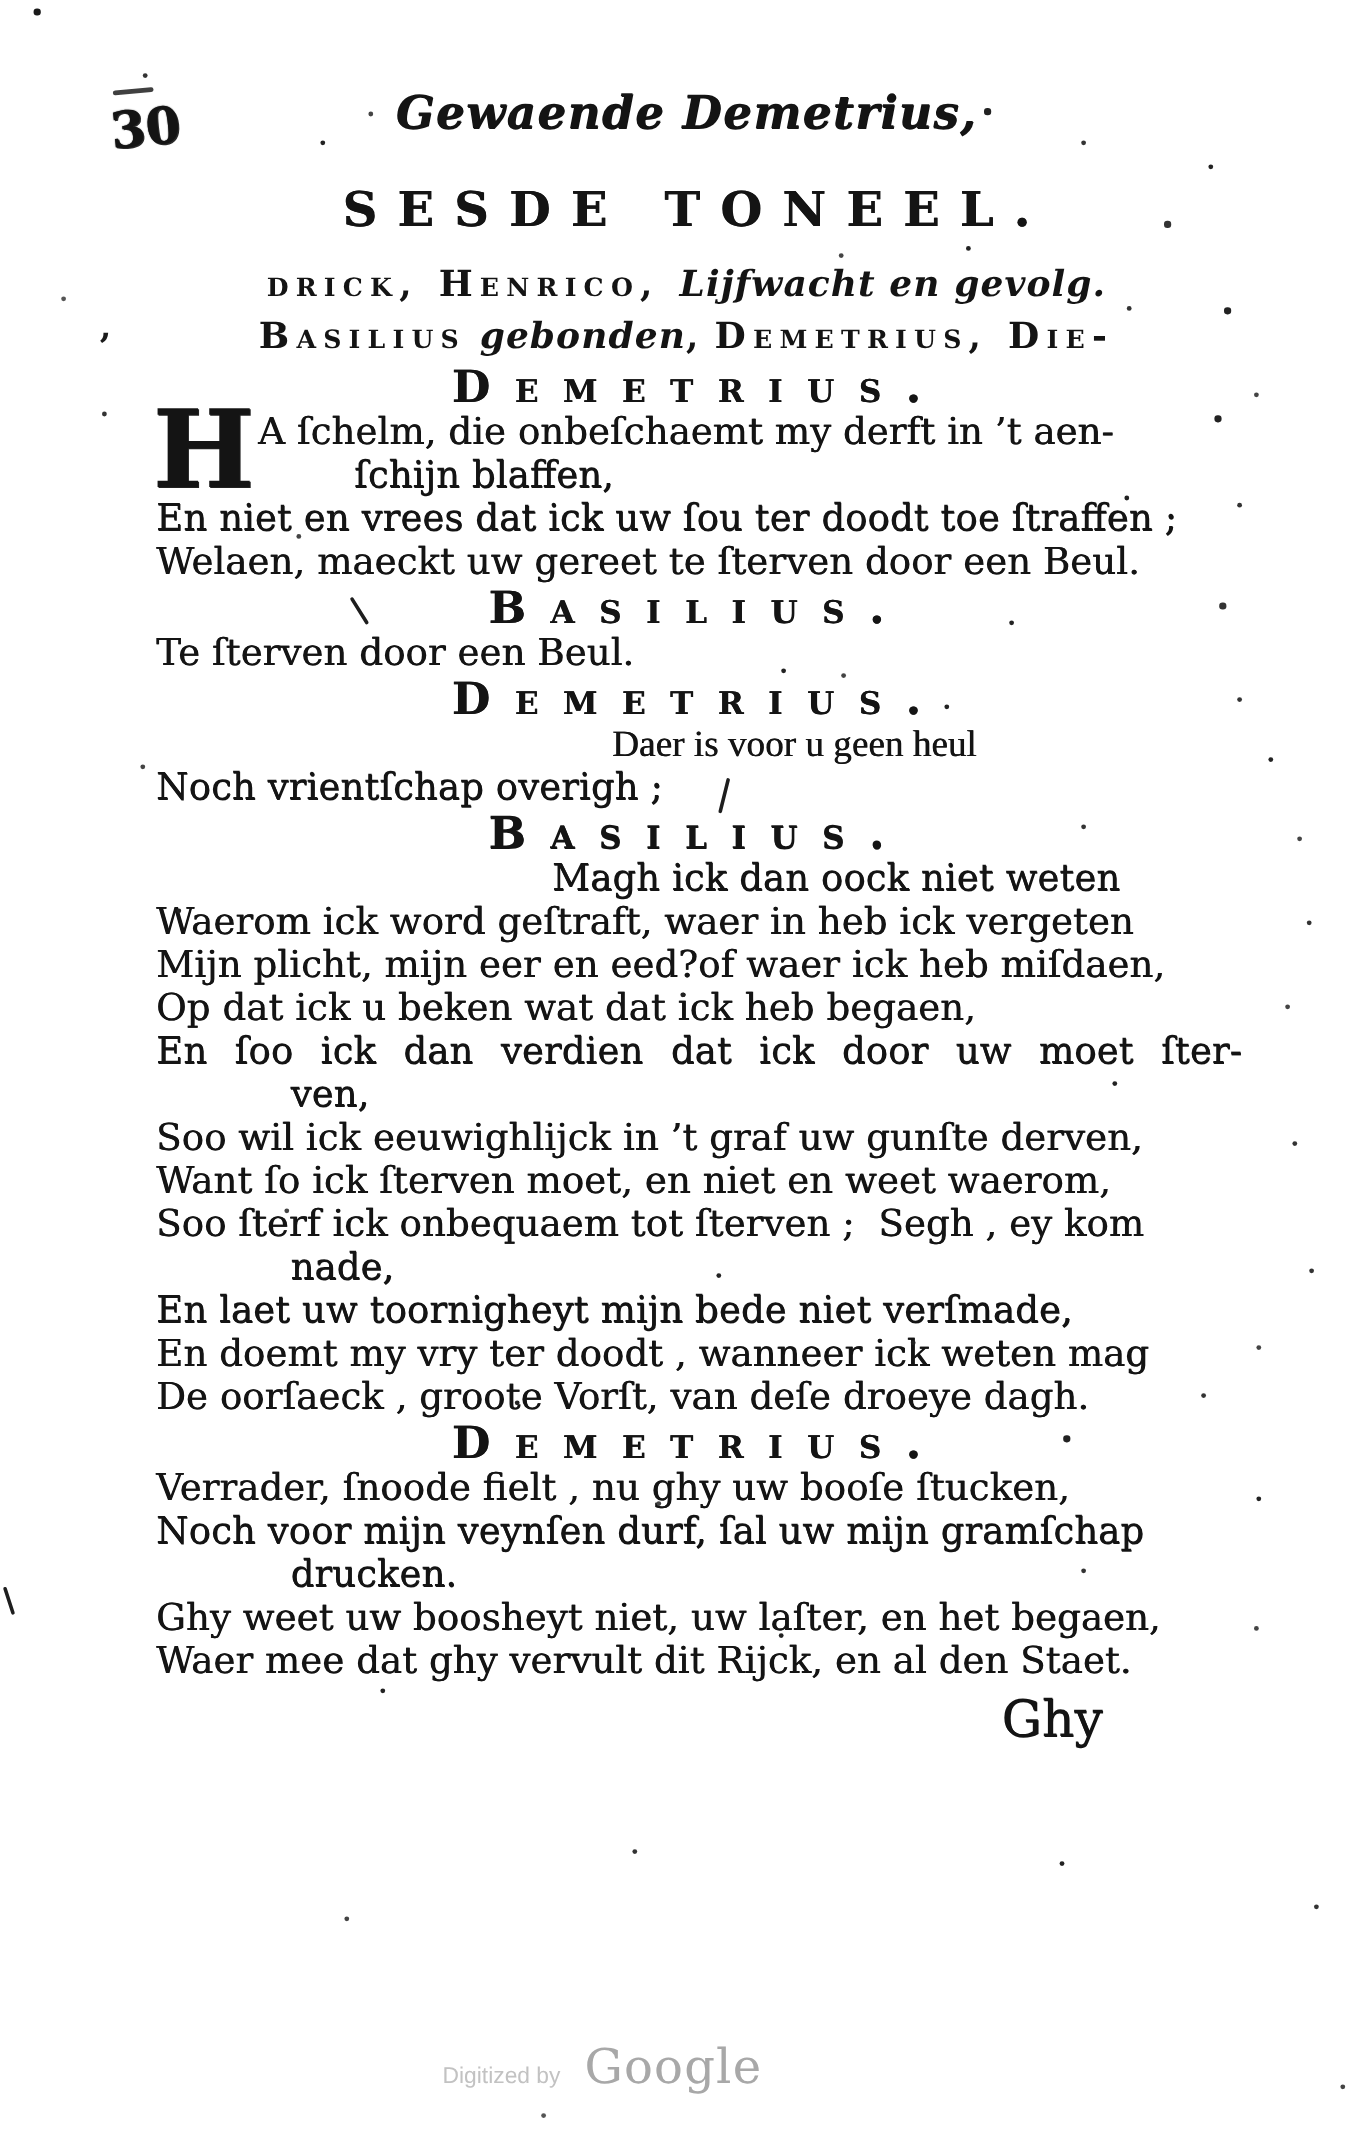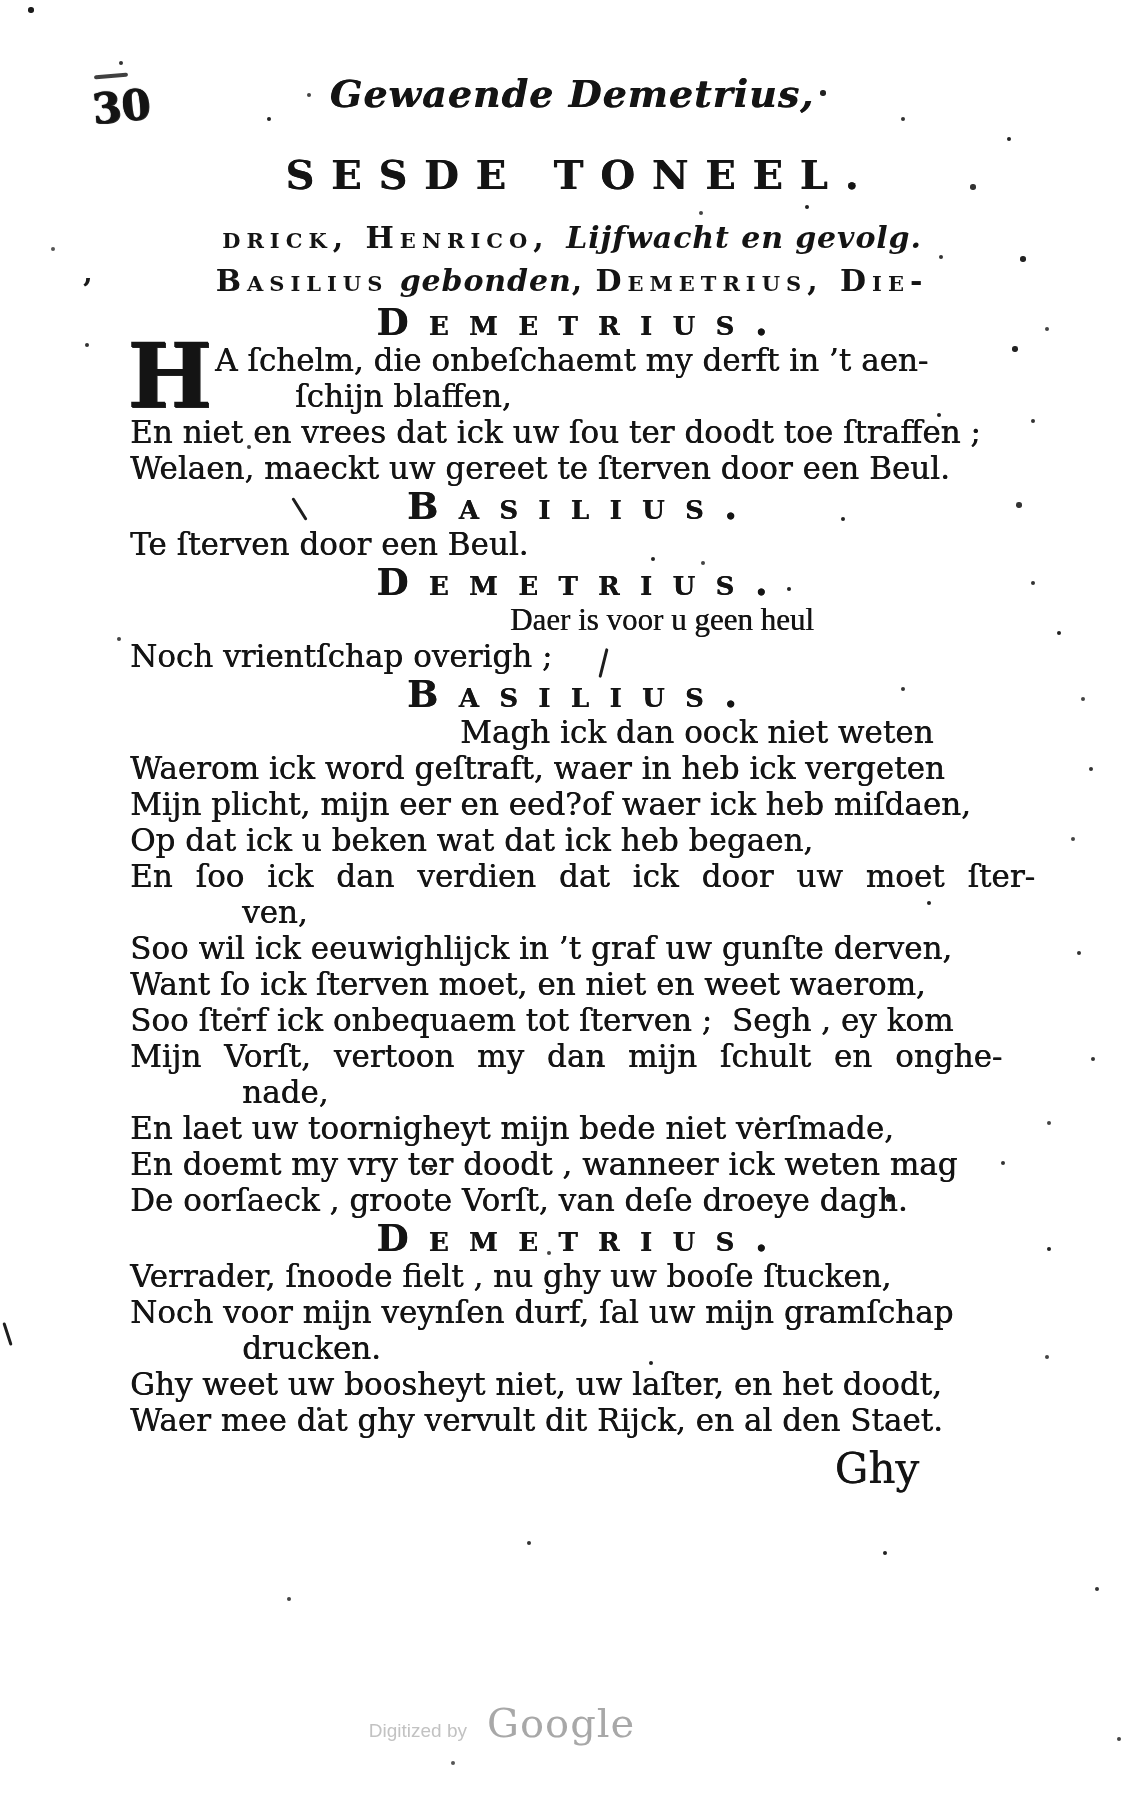--- a/index.html
+++ b/index.html
@@ -166,30 +166,29 @@
         <div class="speaker">Basilius.</div>
         <div class="verse ind-mid">Magh ick dan oock niet weten</div>
         <div class="verse">Waerom ick word geſtraft, waer in heb ick vergeten</div>
         <div class="verse">Mijn plicht, mijn eer en eed?of waer ick heb miſdaen,</div>
         <div class="verse">Op dat ick u beken wat dat ick heb begaen,</div>
         <div class="verse wide">En ſoo ick dan verdien dat ick door uw moet ſter-</div>
         <div class="verse ind-turn">ven,</div>
         <div class="verse">Soo wil ick eeuwighlijck in ’t graf uw gunſte derven,</div>
         <div class="verse">Want ſo ick ſterven moet, en niet en weet waerom,</div>
         <div class="verse">Soo ſterf ick onbequaem tot ſterven ;  Segh , ey kom</div>
-        <div class="verse wide">Mijn Vorſt, vertoon my dan mijn ſchult en onghe-</div>
         <div class="verse ind-turn">nade,</div>
         <div class="verse">En laet uw toornigheyt mijn bede niet verſmade,</div>
         <div class="verse">En doemt my vry ter doodt , wanneer ick weten mag</div>
         <div class="verse">De oorſaeck , groote Vorſt, van deſe droeye dagh.</div>
         <div class="speaker">Demetrius.</div>
         <div class="verse">Verrader, ſnoode fielt , nu ghy uw booſe ſtucken,</div>
         <div class="verse">Noch voor mijn veynſen durf, ſal uw mijn gramſchap</div>
         <div class="verse ind-turn">drucken.</div>
-        <div class="verse">Ghy weet uw boosheyt niet, uw laſter, en het doodt,</div>
+        <div class="verse">Ghy weet uw boosheyt niet, uw laſter, en het begaen,</div>
         <div class="verse">Waer mee dat ghy vervult dit Rijck, en al den Staet.</div>
       </div>
     <div class="catchword">Ghy</div>
   </div>
 
   <div class="watermark">
     <span>Digitized by</span>
     <span class="logo">Google</span>
   </div>
 

